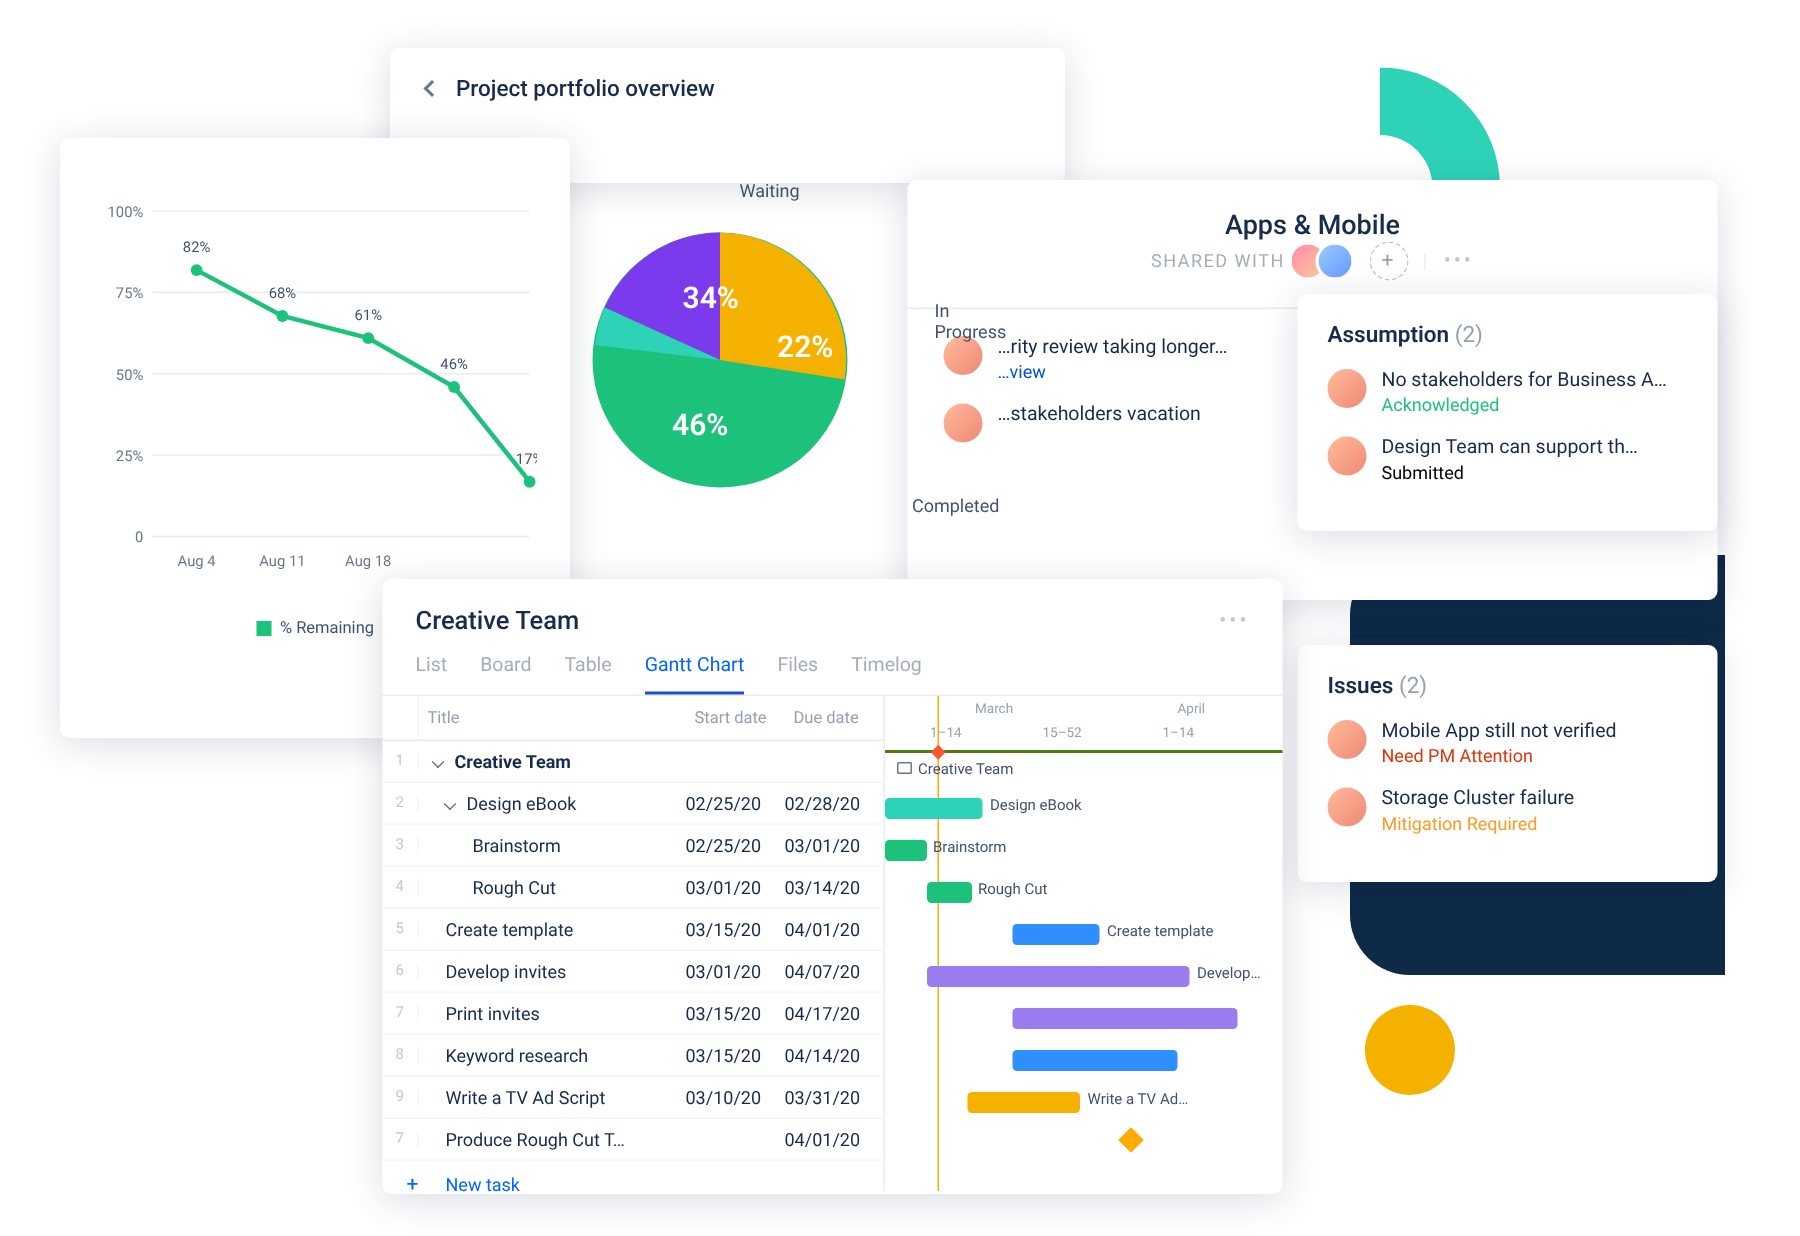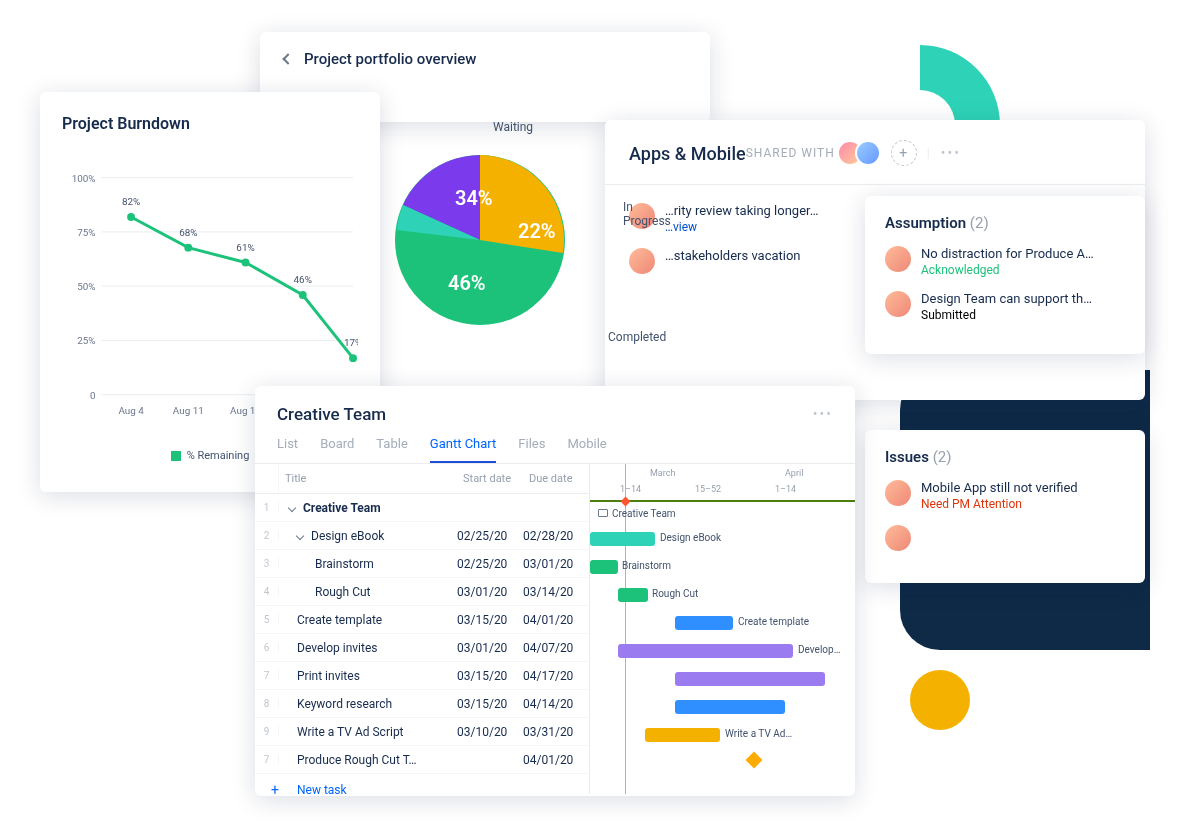--- a/index.html
+++ b/index.html
@@ -23,21 +23,21 @@
   .burn-svg { width: 100%; height: 290px; }
   .legend { display: flex; justify-content: center; align-items: center; gap: 6px; font-size: 11px; color: #42526e; margin-top: 4px; }
   .legend .sq { width: 10px; height: 10px; background: #1cc27a; }
 
   
   .pie-wrap { position: absolute; top: 120px; left: 380px; width: 260px; height: 260px; z-index: 3; }
   .pie-label { position: absolute; font-size: 12px; color: #42526e; margin-left: 48px; }
 
   
   .sidepanel { top: 120px; right: 55px; width: 540px; height: 280px; padding: 20px 24px; z-index: 1; }
-  .side-top { display: flex; align-items: center; justify-content: flex-start; }
+  .side-top { display: flex; align-items: center; justify-content: flex-start; flex-direction: column; }
   .side-title { font-size: 18px; font-weight: 500; }
   .shared { display: flex; align-items: center; gap: 10px; color: #a5adba; font-size: 12px; letter-spacing: 1px; }
   .avatars { display: flex; }
   .avatar { width: 26px; height: 26px; border-radius: 50%; border: 2px solid #fff; margin-left: -8px; background: linear-gradient(135deg,#f8a,#fc9); }
   .avatar.b { background: linear-gradient(135deg,#9cf,#69f); }
   .plus-circle { width: 26px; height: 26px; border-radius: 50%; border: 1px dashed #c1c7d0; display: flex; align-items: center; justify-content: center; color: #97a0af; font-size: 14px; }
   .dots { color: #c1c7d0; letter-spacing: 2px; font-size: 14px; }
   .divider { height: 1px; background: #ebecf0; margin: 18px -24px; }
   .item-row { display: flex; gap: 10px; align-items: flex-start; margin-bottom: 14px; }
   .av-sm { width: 26px; height: 26px; border-radius: 50%; background: linear-gradient(135deg,#fb9,#e87); flex-shrink: 0; }
@@ -100,21 +100,20 @@
 <div class="deco-yellow-dot"></div>
 
 <div class="card portfolio">
   <div class="portfolio-row">
     <span class="chev-left"></span>
     <span>Project portfolio overview</span>
   </div>
 </div>
 
 <div class="card burndown">
-  <h3>Project Burndown</h3>
   <svg class="burn-svg" viewBox="0 0 300 280">
 
     <g stroke="#ebecf0" stroke-width="1">
       <line x1="40" y1="20" x2="295" y2="20"></line>
       <line x1="40" y1="75" x2="295" y2="75"></line>
       <line x1="40" y1="130" x2="295" y2="130"></line>
       <line x1="40" y1="185" x2="295" y2="185"></line>
       <line x1="40" y1="240" x2="295" y2="240"></line>
     </g>
 
@@ -199,21 +198,21 @@
       <div class="item-text">…stakeholders vacation</div>
     </div>
   </div>
 </div>
 
 <div class="card sidecard assumption">
   <h4><span>Assumption</span> <span class="count">(2)</span></h4>
   <div class="item-row">
     <div class="av-sm"></div>
     <div>
-        <div class="item-text">No distraction for Produce A…</div>
+        <div class="item-text">No stakeholders for Business A…</div>
         <div class="status-link c-green">Acknowledged</div>
       </div>
   </div>
   <div class="item-row">
     <div class="av-sm"></div>
     <div>
         <div class="item-text">Design Team can support th…</div>
         <div class="status-link c-teal">Submitted</div>
       </div>
   </div>
@@ -223,35 +222,39 @@
   <h4><span>Issues</span> <span class="count">(2)</span></h4>
   <div class="item-row">
     <div class="av-sm"></div>
     <div>
         <div class="item-text">Mobile App still not verified</div>
         <div class="status-link c-red">Need PM Attention</div>
       </div>
   </div>
   <div class="item-row">
     <div class="av-sm"></div>
+    <div>
+        <div class="item-text">Storage Cluster failure</div>
+        <div class="status-link c-orange">Mitigation Required</div>
+      </div>
   </div>
 </div>
 
 <div class="card gantt">
   <div class="gantt-head">
     <h3>Creative Team</h3>
     <span class="dots">•••</span>
   </div>
   <div class="tabs">
     <div class="tab">List</div>
     <div class="tab">Board</div>
     <div class="tab">Table</div>
     <div class="tab active">Gantt Chart</div>
     <div class="tab">Files</div>
-    <div class="tab">Mobile</div>
+    <div class="tab">Timelog</div>
   </div>
   <div class="gantt-body">
     <div class="task-table">
       <div class="tt-head">
         <div class="col-num"></div>
         <div class="col-title">Title</div>
         <div class="col-date">Start date</div>
         <div class="col-date">Due date</div>
       </div>
       <div class="tt-row">

